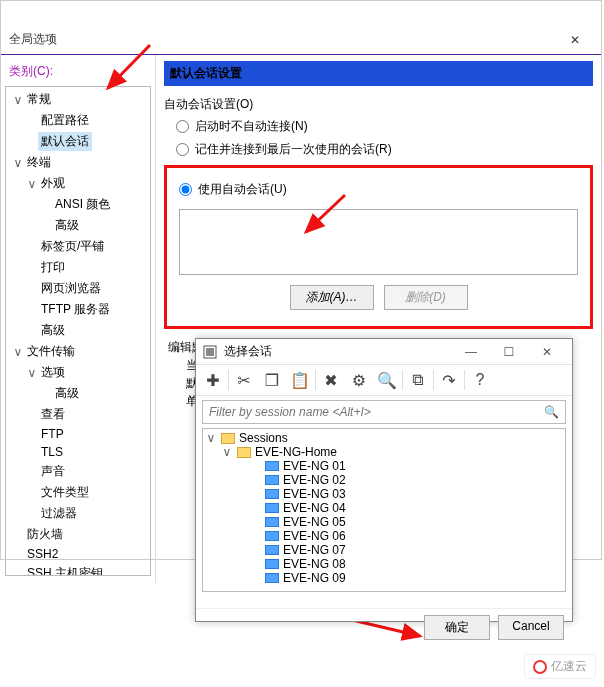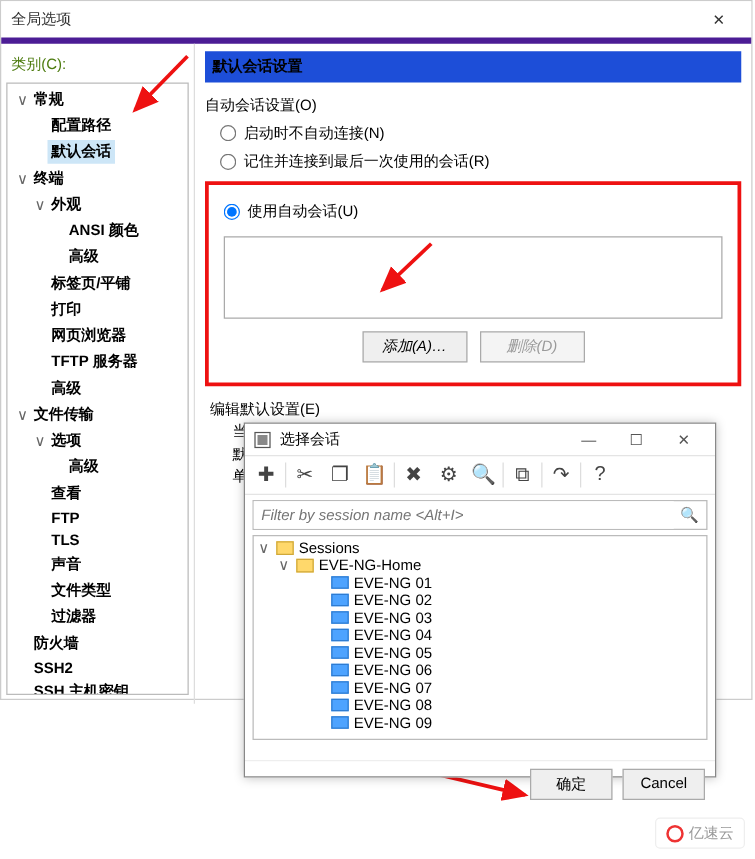--- a/index.html
+++ b/index.html
@@ -1,31 +1,31 @@
 <!DOCTYPE html>
 <html><head>
 <meta charset="utf-8">
 <style>
 * { margin: 0; padding: 0; box-sizing: border-box; font-family: "Microsoft YaHei", "Segoe UI", sans-serif; font-size: 12px; }
 body { background: #fff; width: 604px; height: 687px; position: relative; overflow: hidden; }
 
 
 .main-window { border: 1px solid #ccc; width: 602px; height: 560px; }
-.titlebar { display: flex; align-items: center; justify-content: space-between; padding: 6px 8px; background: #fff; border-bottom: 5px solid #4c1d95; }
+.titlebar { display: flex; align-items: center; justify-content: space-between; padding: 6px 8px; background: #fff; border-bottom: 1px solid #4c1d95; margin-top: 24px; }
 .titlebar .title { color: #333; }
 .titlebar .tb-btn { width: 36px; text-align: center; color: #333; cursor: default; }
 .win-body { display: flex; height: calc(100% - 30px); }
 
 
 .sidebar { width: 155px; border-right: 1px solid #ddd; padding: 4px 0; }
-.sidebar-label { padding: 4px 8px 6px 8px; color: #4d7c0f; }
+.sidebar-label { padding: 4px 8px 6px 8px; color: #a21caf; }
 .tree { padding: 2px 0; border:1px solid #bbb; margin: 0 4px; height: 490px; overflow: hidden; }
 .tree-item { display: flex; align-items: center; padding: 1px 0 1px 6px; white-space: nowrap; }
 .tree-item .exp { width: 12px; display: inline-block; text-align: center; color: #666; user-select: none; }
-.tree-item .lbl { padding: 1px 3px; font-weight: bold; }
+.tree-item .lbl { padding: 1px 3px; }
 .tree-item.sel .lbl { background: #cde6f7; }
 .ind1 { padding-left: 20px; } .ind2 { padding-left: 34px; }
 
 
 .right { flex: 1; padding: 6px 8px; position: relative; }
 .group-title { background: #1d4ed8; font-weight: bold; padding: 4px 6px; margin-bottom: 8px; }
 .subhead { padding: 2px 0; }
 .radio-row { display: flex; align-items: center; padding: 3px 4px 3px 12px; gap: 4px; }
 .radio-row input { margin-right: 2px; }
 

